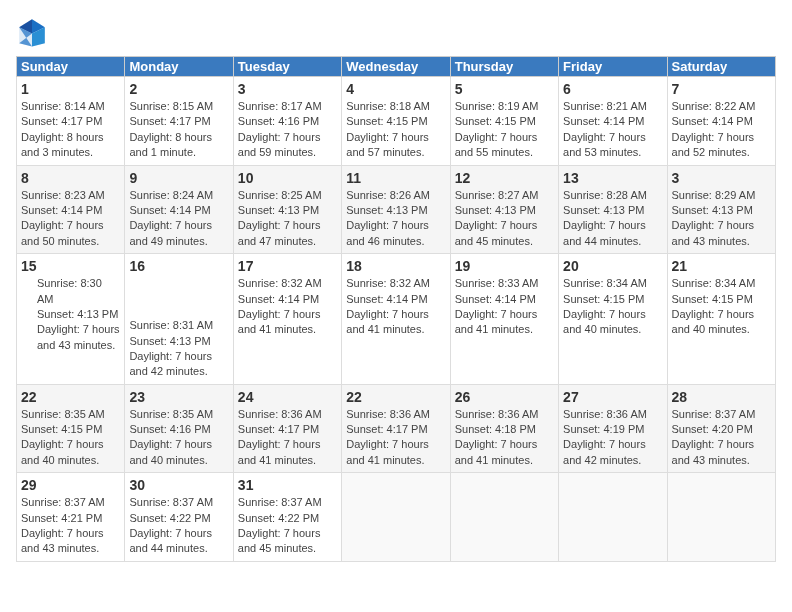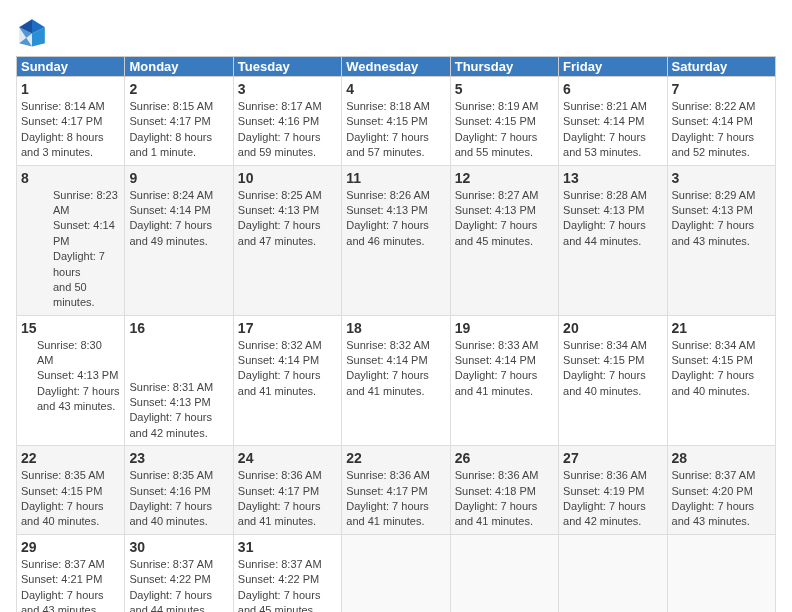--- a/index.html
+++ b/index.html
@@ -168,21 +168,21 @@
           <span class="day-number">7</span>
           <div class="day-info" style="white-space: pre-line;">Sunrise: 8:22 AM
 Sunset: 4:14 PM
 Daylight: 7 hours
 and 52 minutes.</div>
         </td>
       </tr>
       <tr>
         <td>
           <span class="day-number">8</span>
-          <div class="day-info" style="white-space: pre-line; margin-left: 32px;">Sunrise: 8:23 AM
+          <div class="day-info" style="white-space: pre-line;">Sunrise: 8:23 AM
 Sunset: 4:14 PM
 Daylight: 7 hours
 and 50 minutes.</div>
         </td>
         <td>
           <span class="day-number">9</span>
           <div class="day-info" style="white-space: pre-line;">Sunrise: 8:24 AM
 Sunset: 4:14 PM
 Daylight: 7 hours
 and 49 minutes.</div>

